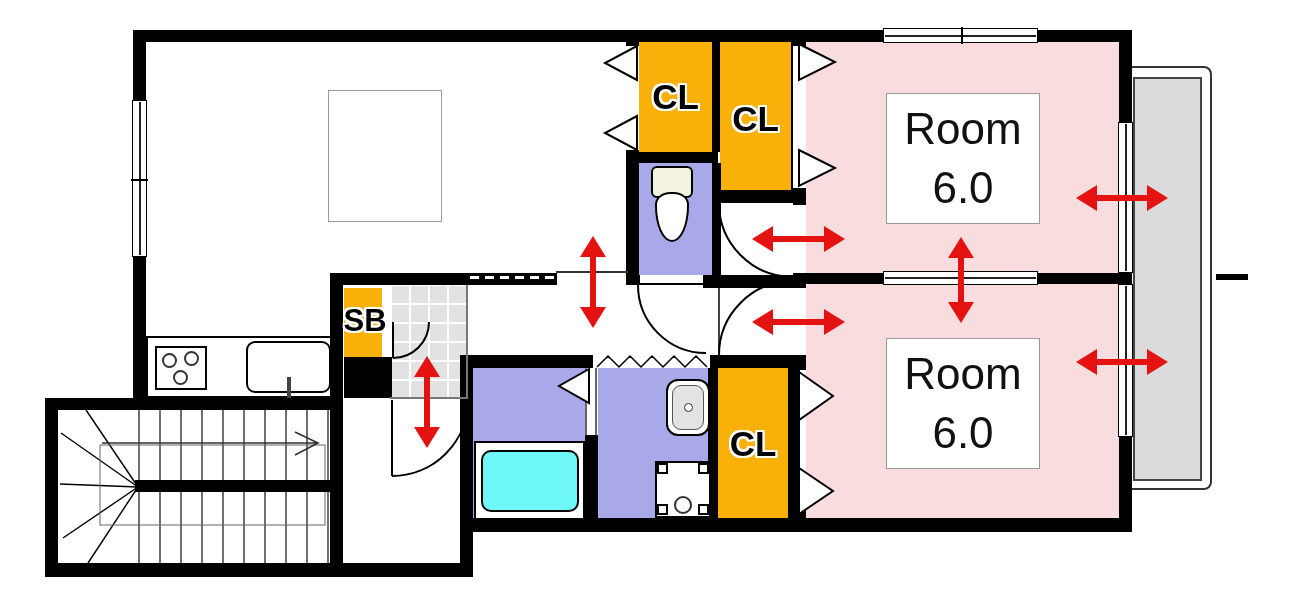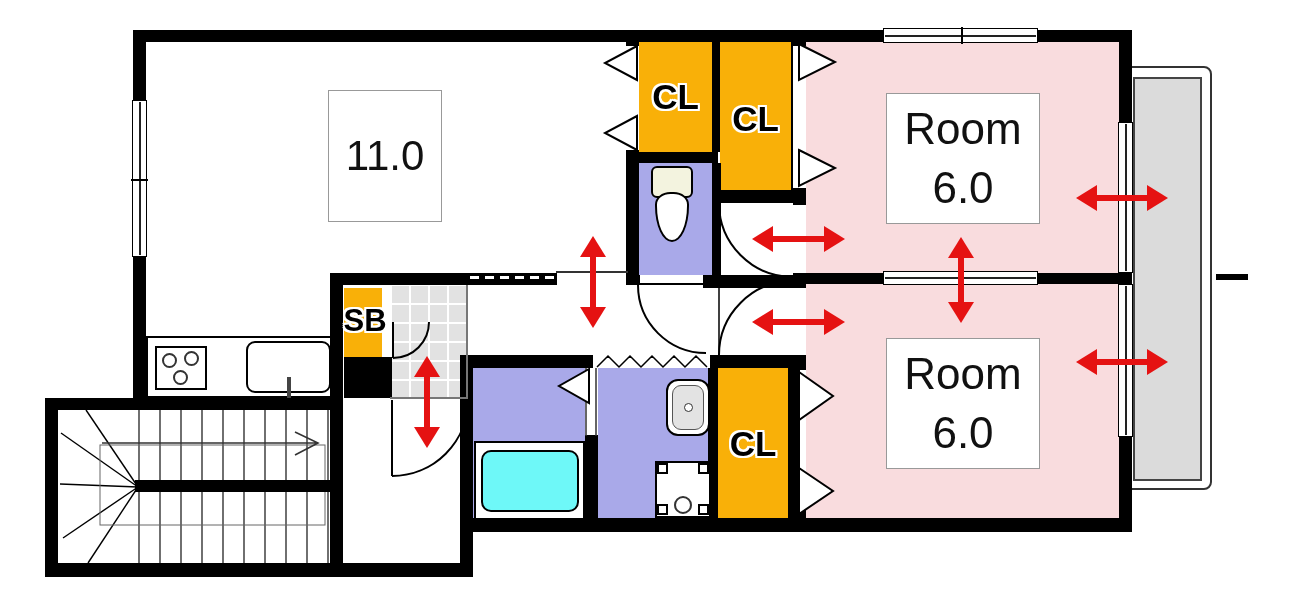--- a/index.html
+++ b/index.html
@@ -237,21 +237,20 @@
         <div class="ah ah-right"></div>
       </div>
       <div class="arrow" style="left: 414px; top: 356px; width: 26px; height: 92px;">
         <div class="shaft" style="left: 10px; width: 6px; top: 17px; bottom: 17px;"></div>
         <div class="ah ah-up"></div>
         <div class="ah ah-down"></div>
       </div>
     </div>
 
   <div class="rlabel" style="left:328px;top:90px;width:112px;height:130px;font-size:42px;">
-    <span class="ar-tx">11.0</span>
   </div>
   <div class="rlabel" style="left:886px;top:93px;width:152px;height:129px;font-size:44px;">
     <span class="nm">Room</span>
     <span class="ar-tx">6.0</span>
   </div>
   <div class="rlabel" style="left:886px;top:338px;width:152px;height:129px;font-size:44px;">
     <span class="nm">Room</span>
     <span class="ar-tx">6.0</span>
   </div>
 

